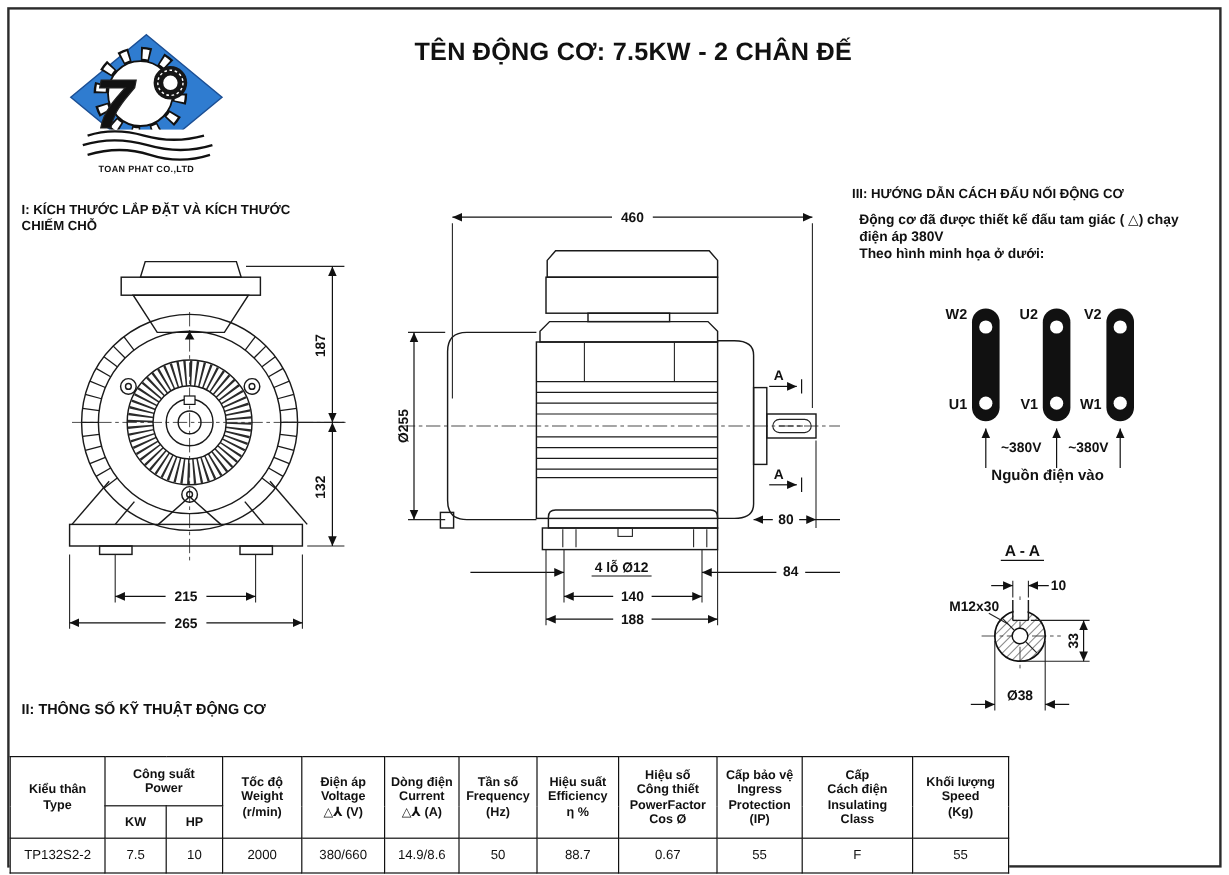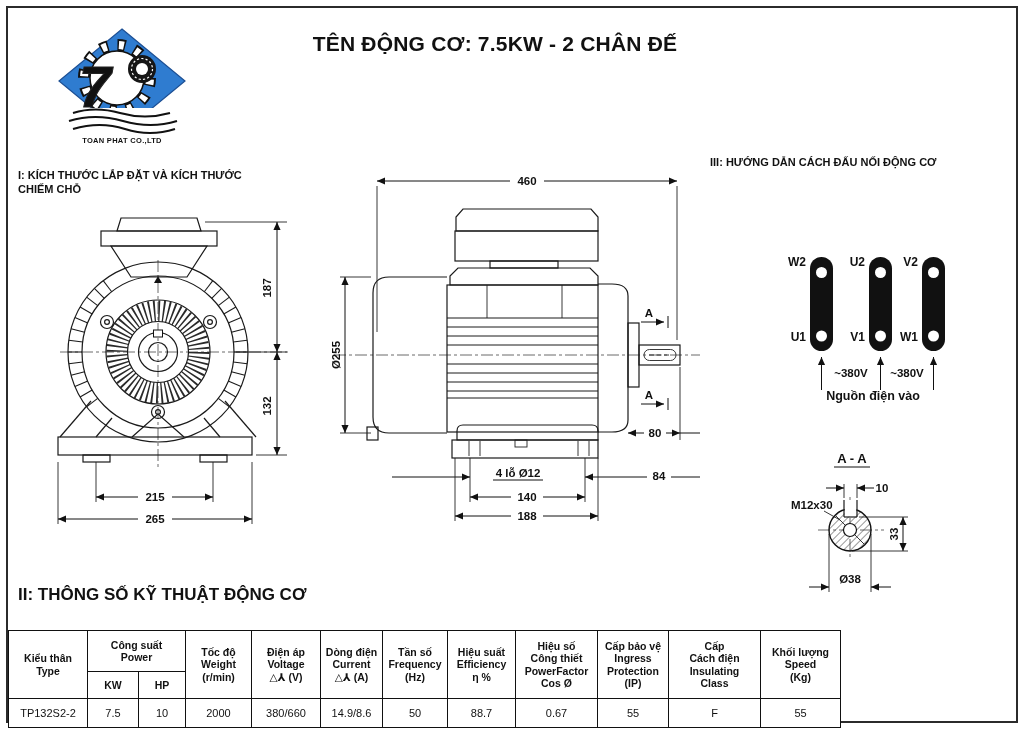--- a/index.html
+++ b/index.html
@@ -1,24 +1,24 @@
 <!DOCTYPE html>
 <html><head>
 <meta charset="utf-8">
 <style>
   html,body{margin:0;padding:0;background:#fff;}
   #page{position:relative;width:1024px;height:729px;background:#fff;overflow:hidden;
         font-family:"Liberation Sans","DejaVu Sans",sans-serif;color:#111;}
   .abs{position:absolute;}
   .pre{white-space:pre-line;}
   #frame{left:6px;top:6px;width:1008px;height:713px;border:2px solid #2b2b2b;}
-  #title{left:280px;top:32px;width:430px;text-align:center;font-size:21px;font-weight:bold;letter-spacing:.2px;}
+  #title{left:280px;top:32px;width:430px;text-align:right;font-size:21px;font-weight:bold;letter-spacing:.2px;}
   .sec-head{font-weight:bold;font-size:11px;line-height:1.3;}
   #sec1{left:18px;top:168px;width:280px;}
-  #sec2{left:18px;top:584px;width:320px;font-size:17px;}
+  #sec2{left:18px;top:584px;width:320px;font-size:12px;}
   #sec3{left:710px;top:155px;width:300px;}
   #sec3-body{left:716px;top:177px;width:295px;font-size:11.5px;font-weight:bold;line-height:1.22;}
   svg text{font-family:"Liberation Sans","DejaVu Sans",sans-serif;font-weight:bold;fill:#111;}
   .ln{stroke:#1a1a1a;stroke-width:1.2;fill:none;}
   .thin{stroke:#222;stroke-width:.9;fill:none;}
   .dim{stroke:#111;stroke-width:1;fill:none;}
   .cl{stroke:#444;stroke-width:.8;fill:none;stroke-dasharray:12 3 3 3;}
   .dtx{font-size:11.5px;}
   table#spec{border-collapse:collapse;table-layout:fixed;width:832px;position:absolute;left:8px;top:630px;background:#fff;}
   #spec th,#spec td{border:1.6px solid #111;text-align:center;vertical-align:middle;padding:1px 0;overflow:hidden;}
@@ -54,20 +54,23 @@
     </g>
     <text x="67" y="117" font-size="7.5" text-anchor="middle" letter-spacing="0.3" fill="#15305d">TOAN PHAT CO.,LTD</text>
   </svg>
 
   <div id="title" class="abs">TÊN ĐỘNG CƠ: 7.5KW - 2 CHÂN ĐẾ</div>
 
   <div id="sec1" class="abs sec-head pre">I: KÍCH THƯỚC LẮP ĐẶT VÀ KÍCH THƯỚC
 CHIẾM CHỖ</div>
   <div id="sec2" class="abs sec-head">II: THÔNG SỐ KỸ THUẬT ĐỘNG CƠ</div>
   <div id="sec3" class="abs sec-head">III: HƯỚNG DẪN CÁCH ĐẤU NỐI ĐỘNG CƠ</div>
+  <div id="sec3-body" class="abs pre">Động cơ đã được thiết kế đấu tam giác ( △) chạy
+điện áp 380V
+Theo hình minh họa ở dưới:</div>
 
   <svg class="abs" style="left:30px;top:205px;" width="290" height="330" viewBox="30 205 290 330">
     <defs>
       <marker id="aF" viewBox="0 0 10 10" refX="9" refY="5" markerWidth="9" markerHeight="9" orient="auto-start-reverse">
         <path d="M0,1 L9,5 L0,9 z" fill="#111"></path>
       </marker>
     </defs>
     <line class="cl" x1="158" y1="260" x2="158" y2="470"></line>
     <line class="cl" x1="60" y1="352" x2="288" y2="352"></line>
     <g id="fins" stroke="#1a1a1a" stroke-width="1.05">

